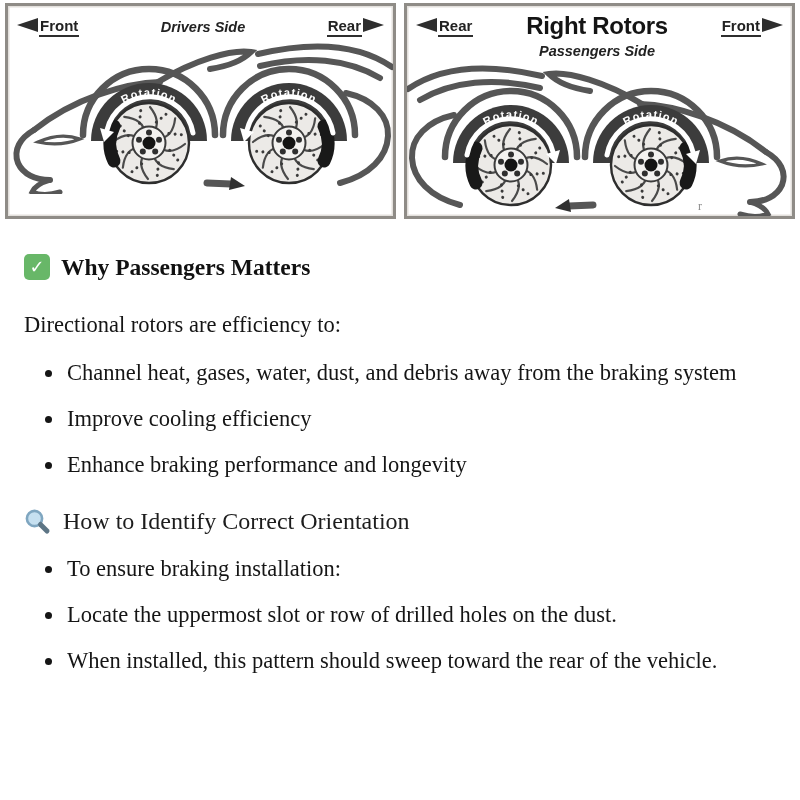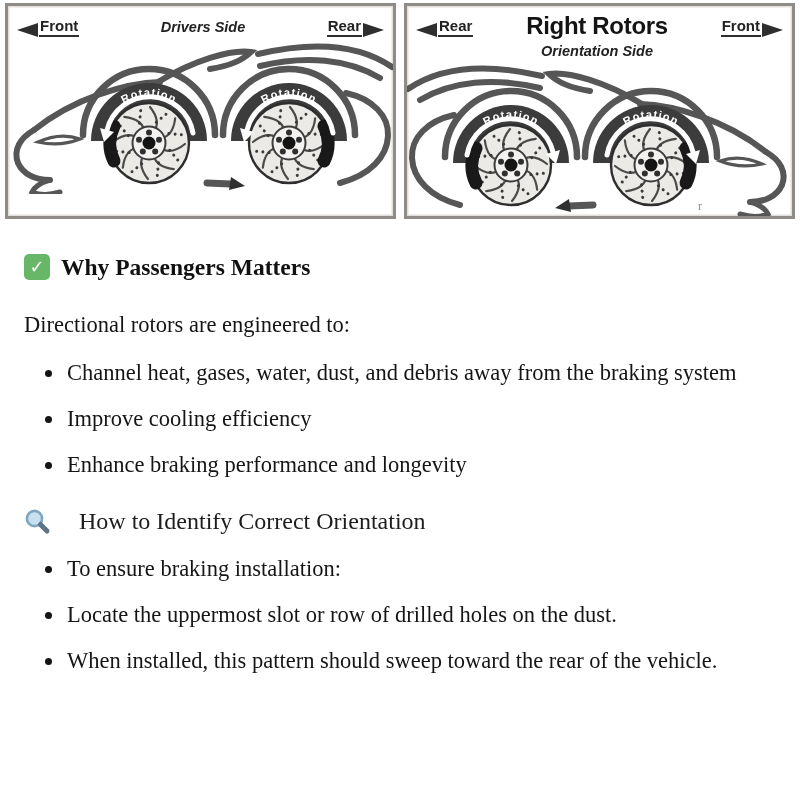--- a/index.html
+++ b/index.html
@@ -6,42 +6,42 @@
   .page{width:800px;height:800px;background:#fff;overflow:hidden;font-family:"Liberation Serif",serif;color:#151515;}
 
   
   .diagram{display:flex;gap:8px;padding:3px 5px 0;}
   .panel{box-sizing:border-box;flex:1;height:216px;border:3px solid #8f8c87;background:#fff;
          box-shadow:inset 0 0 0 1.5px #e3e0dc;overflow:hidden;}
   .panel-header{display:flex;justify-content:space-between;align-items:flex-start;padding:7px 9px 0;}
   .titles{text-align:center;font-family:"Liberation Sans",sans-serif;margin-top:1px;}
   .ptitle{font-weight:bold;font-size:24px;line-height:1.02;color:#141414;letter-spacing:-.3px;}
   .psub{font-weight:bold;font-style:italic;font-size:14.5px;color:#222;margin-top:5px;}
-  .dir{display:flex;align-items:flex-end;margin-top:5px;font-family:"Liberation Sans",sans-serif;}
+  .dir{display:flex;align-items:flex-start;margin-top:5px;font-family:"Liberation Sans",sans-serif;}
   .dir b{font-size:15px;font-weight:bold;color:#222;border-bottom:2.5px solid #2e2e2e;line-height:1.05;padding:0 1px 1px;}
   .tri{width:0;height:0;border-top:7px solid transparent;border-bottom:7px solid transparent;}
   .tri-left{border-right:21px solid #2e2e2e;margin-right:1px;}
   .tri-right{border-left:21px solid #2e2e2e;margin-left:1px;}
   .car-svg{display:block;width:100%;margin-top:-1px;}
   .rottext{fill:#fff;font-family:"Liberation Sans",sans-serif;font-size:11px;font-weight:bold;
            letter-spacing:1.1px;text-anchor:middle;}
   .rotarrow{fill:none;stroke:#fff;stroke-width:5;stroke-linecap:round;}
   .artifact{fill:#8a8a8a;font-family:"Liberation Serif",serif;font-size:12px;}
 
   
   .article{padding:12px 24px 0;font-size:22.5px;line-height:36px;}
   .intro{margin:0;max-width:724px;}
   .h-why{display:flex;align-items:center;gap:11px;font-size:23.5px;font-weight:bold;margin:18px 0 0;color:#111;}
   .check{width:26px;height:26px;border-radius:5px;background:#68b768;color:#fff;display:inline-flex;
          align-items:center;justify-content:center;font-family:"DejaVu Sans",sans-serif;
          font-size:18px;font-weight:bold;flex:0 0 auto;}
   .lead{margin:22px 0 0;}
   ul{margin:12px 0 0;padding-left:41px;list-style:disc;}
   li{margin:0 0 10px;max-width:692px;padding-left:2px;}
-  .h-how{display:flex;align-items:center;gap:28px;font-size:24px;font-weight:normal;margin:20px 0 0;color:#1d1d1d;}
+  .h-how{display:flex;align-items:center;gap:12px;font-size:24px;font-weight:normal;margin:20px 0 0;color:#1d1d1d;}
   .mag{flex:0 0 auto;}
 </style>
 </head>
 <body>
 
 <svg width="0" height="0" style="position:absolute" aria-hidden="true">
   <defs>
     <path id="slotP" d="M 1 -36 Q 13 -21 4 -10" fill="none" stroke="#4a4a4a" stroke-width="2.2"></path>
     <g id="dotsP" fill="#3a3a3a">
       <circle cx="-1" cy="-22" r="1.5"></circle>
@@ -139,21 +139,21 @@
     </div>
 
     <div class="panel">
       <div class="panel-header">
         <span class="dir">
           <i class="tri tri-left"></i>
           <b>Rear</b>
         </span>
         <div class="titles">
           <div class="ptitle">Right Rotors</div>
-          <div class="psub">Orientation Side</div>
+          <div class="psub">Passengers Side</div>
         </div>
         <span class="dir">
           <b>Front</b>
           <i class="tri tri-right"></i>
         </span>
       </div>
       <svg class="car-svg" viewBox="0 0 385 158">
         <defs>
           <path id="tpR1" d="M 72 73 A 46 46 0 0 1 136 73"></path>
           <path id="tpR2" d="M 212 73 A 46 46 0 0 1 276 73"></path>
@@ -175,21 +175,21 @@
   </div>
 
   <div class="article">
 
 
     <div class="h-why">
       <span class="check">✓</span>
       <span>Why Passengers Matters</span>
     </div>
 
-    <p class="lead">Directional rotors are engineered to:</p>
+    <p class="lead">Directional rotors are efficiency to:</p>
 
     <ul>
       <li>Channel heat, gases, water, dust, and debris away from the braking system</li>
       <li>Improve cooling efficiency</li>
       <li>Enhance braking performance and longevity</li>
     </ul>
 
     <div class="h-how">
       <svg class="mag" width="27" height="27" viewBox="0 0 27 27">
         <circle cx="10.5" cy="10.5" r="7.6" fill="#c6e0f0" stroke="#7fa6c0" stroke-width="2.6"></circle>

